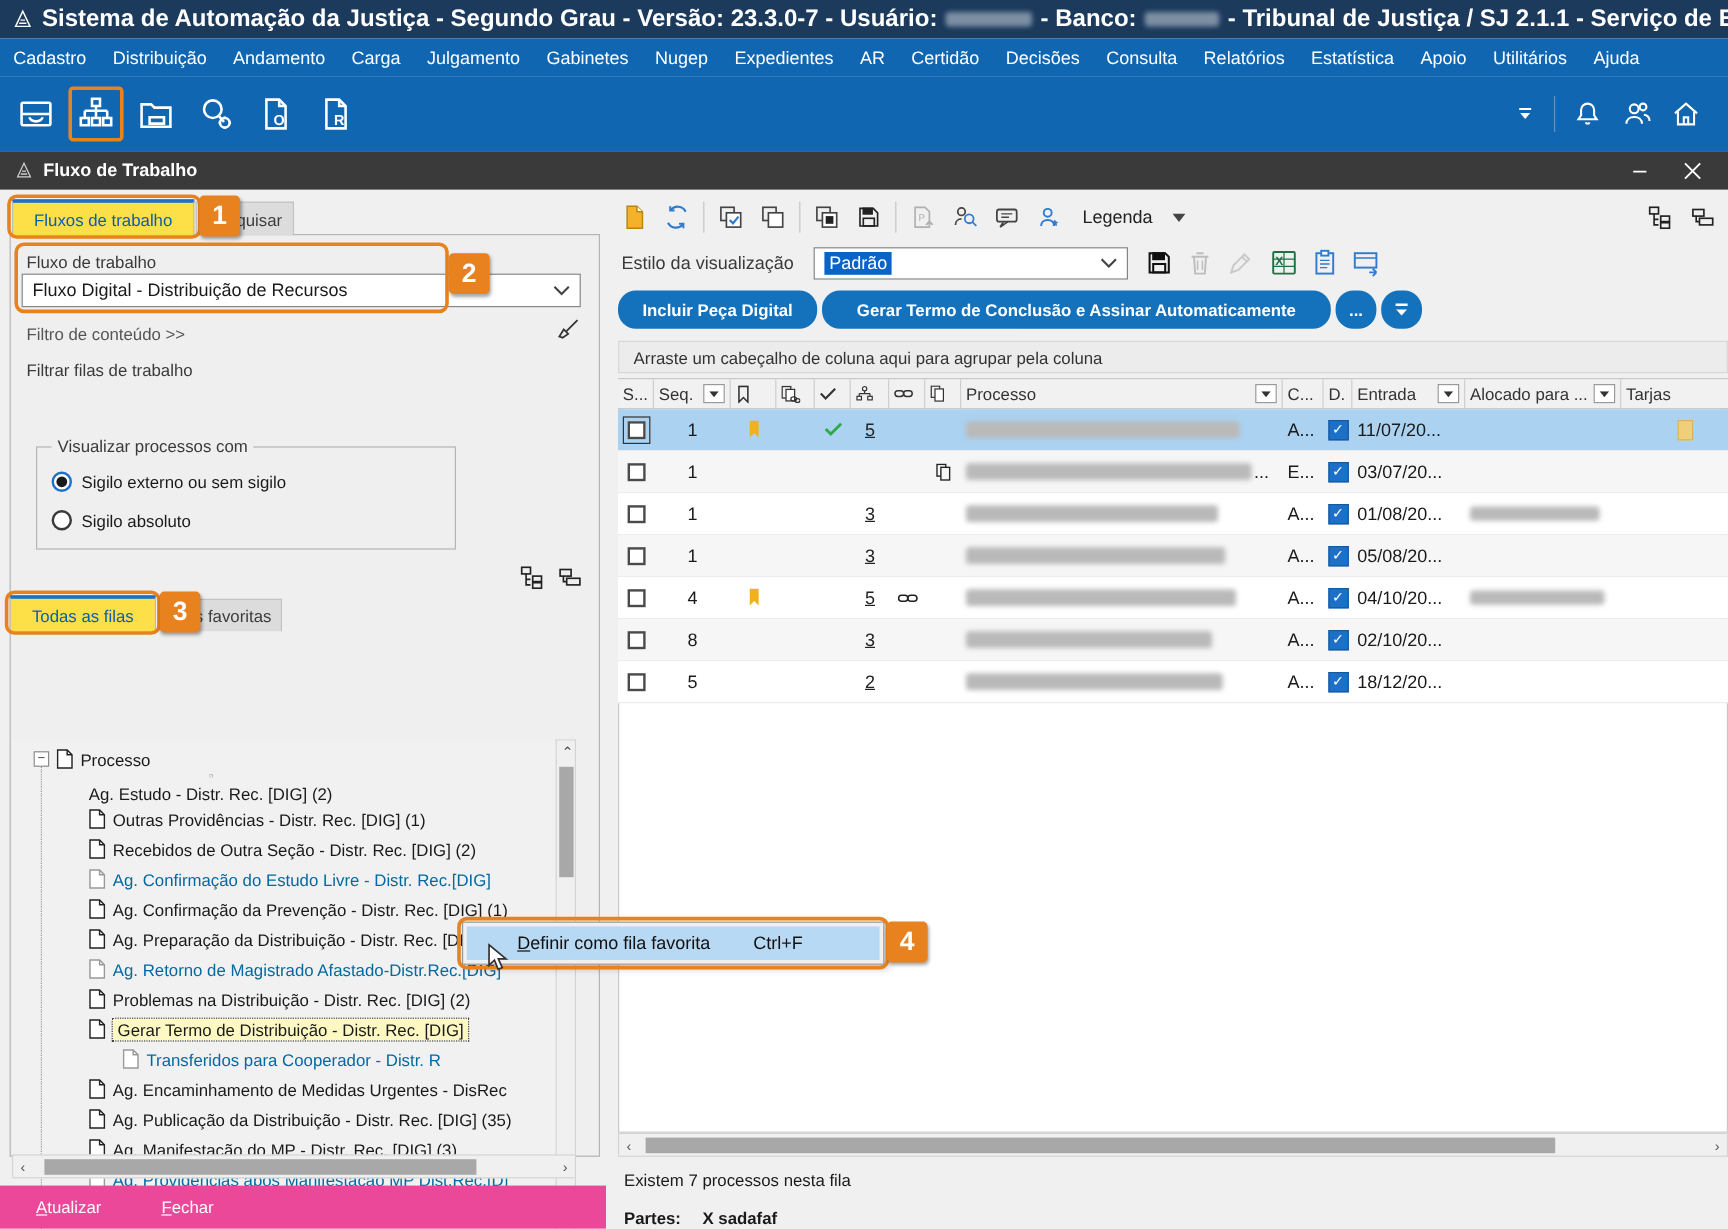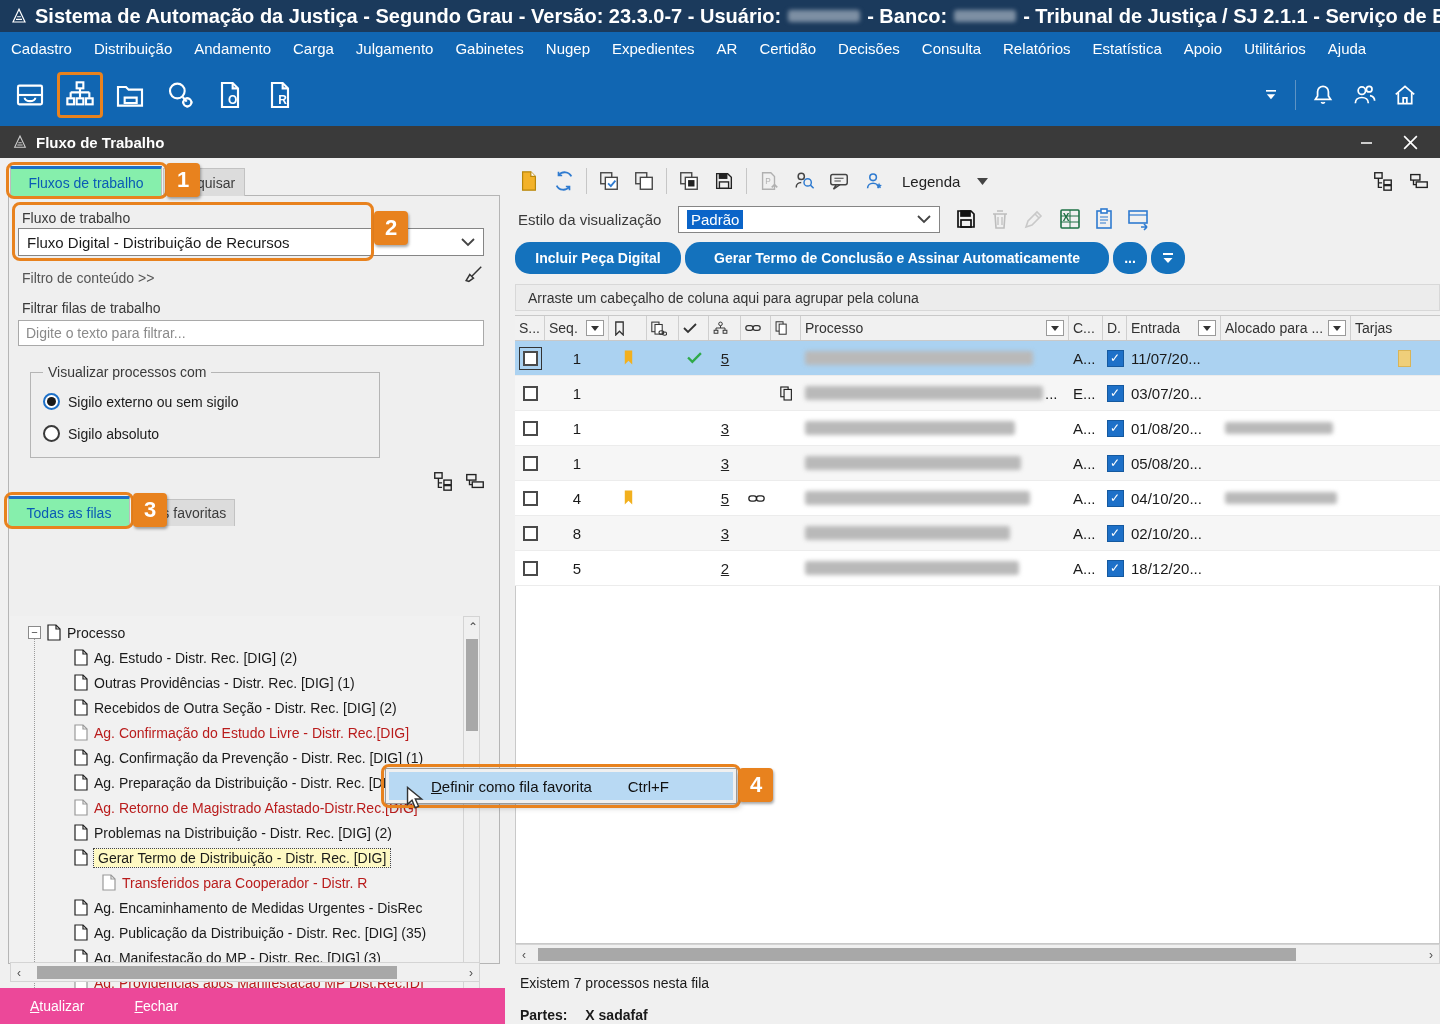--- a/index.html
+++ b/index.html
@@ -28,39 +28,39 @@
   
   .winbar { height:32px; background:#3a3a3a; color:#fff; display:flex; align-items:center; font-size:15px; font-weight:700; padding:0 12px; gap:8px; }
   .winbar .wincontrols { gap:30px; padding-right:10px; }
 
   
   #workspace { position:relative; width:1440px; height:866px; }
   .abs { position:absolute; }
 
   
   .tab { display:flex; align-items:center; justify-content:center; font-size:14px; cursor:default; }
-  .tab.on { background:#86efac; color:#0a5bb5; border:1px solid #bcbcbc; border-top:3px solid #1d70c8; border-bottom:none; }
+  .tab.on { background:#fde047; color:#0a5bb5; border:1px solid #bcbcbc; border-top:3px solid #1d70c8; border-bottom:none; }
   .tab.off { background:#dcdcdc; color:#3c3c3c; border:1px solid #c2c2c2; border-bottom:none; }
   .panelborder { border:1px solid #b5b5b5; background:#efefef; }
   .lbl { font-size:14px; color:#3a3a3a; }
   .combo { background:#fff; border:1px solid #858585; display:flex; align-items:center; padding:0 8px; font-size:15px; color:#1a1a1a; }
   .combo .chev { margin-left:auto; }
   .tinput { background:#fff; border:1px solid #a9a9a9; font-size:14px; padding:0 7px; color:#222; width:100%; height:100%; font-family:"Liberation Sans",sans-serif; }
   .tinput::placeholder { color:#8a8a8a; }
   .groupbox { border:1px solid #b5b5b5; position:relative; }
   .groupbox .legend { position:absolute; top:-9px; left:12px; background:#efefef; padding:0 5px; font-size:14px; color:#3a3a3a; }
   .radiorow { position:absolute; display:flex; align-items:center; gap:8px; font-size:14px; color:#1a1a1a; }
   .radio { width:17px; height:17px; border-radius:50%; border:2px solid #3a3a3a; background:#fff; position:relative; }
   .radio.sel { border-color:#1d70c8; }
   .radio.sel::after { content:""; position:absolute; inset:2px; border-radius:50%; background:#1a1a1a; }
 
   
   .tree { background:#f1f1f1; position:relative; overflow:hidden; }
   .titem { position:absolute; left:0; height:25px; display:flex; align-items:center; gap:6px; font-size:14px; color:#1a1a1a; white-space:nowrap; }
-  .titem.dis { color:#b91c1c; }
+  .titem.dis { color:#0369a1; }
   .titem.sel .tlabel { background:#fef9c3; outline:1px dotted #444; padding:1px 4px; }
   .expander { width:13px; height:13px; border:1px solid #8a8a8a; background:#fff; display:flex; align-items:center; justify-content:center; font-size:11px; color:#444; line-height:1; }
   .dottedline { border-left:1px dotted #9a9a9a; position:absolute; }
 
   
   .scroll { background:#f0f0f0; border:1px solid #d4d4d4; position:absolute; }
   .thumb { background:#a8a8a8; position:absolute; }
   .sarrow { color:#505050; font-size:12px; position:absolute; line-height:1; }
 
   
@@ -277,23 +277,20 @@
 
   <div class="abs lbl" style="left:22px; top:112px; color:#555;">Filtro de conteúdo &gt;&gt;</div>
   <span class="abs" style="left:462px; top:106px;">
     <svg width="22" height="22" viewBox="0 0 24 24" fill="none" stroke="#333" stroke-width="1.6">
         <path d="M21 3L11 13"></path>
         <path d="M8.5 11.5l4 4-5 3.5-3-1z"></path>
       </svg>
   </span>
 
   <div class="abs lbl" style="left:22px; top:142px;">Filtrar filas de trabalho</div>
-  <div class="abs" style="left:18px; top:162px; width:466px; height:26px;">
-    <input class="tinput" placeholder="Digite o texto para filtrar..." style="">
-  </div>
 
   <div class="abs groupbox" style="left:30px; top:214px; width:350px; height:86px;">
     <span class="legend">Visualizar processos com</span>
     <span class="radiorow" style="left:12px; top:20px;">
       <span class="radio sel"></span>
       <span>Sigilo externo ou sem sigilo</span>
     </span>
     <span class="radiorow" style="left:12px; top:52px;">
       <span class="radio"></span>
       <span>Sigilo absoluto</span>
@@ -328,21 +325,21 @@
 
     <div class="titem" style="top:4px; left:18px;">
       <span class="expander">−</span>
       <svg width="14" height="17" viewBox="0 0 14 17" fill="#fff" stroke="#222" stroke-width="1.2">
           <path d="M1 1h8l4 4v11H1z"></path>
           <path d="M9 1v4h4" fill="none"></path>
         </svg>
       <span class="tlabel">Processo</span>
     </div>
 
-    <div class="titem" style="top:29px; left:64px;">
+    <div class="titem" style="top:29px; left:64px;flex-direction:column;">
         <svg width="14" height="17" viewBox="0 0 14 17" fill="#fff" stroke="#222" stroke-width="1.2">
           <path d="M1 1h8l4 4v11H1z"></path>
           <path d="M9 1v4h4" fill="none"></path>
         </svg>
         <span class="tlabel">Ag. Estudo - Distr. Rec. [DIG] (2)</span>
       </div>
     <div class="titem" style="top:54px; left:64px;">
         <svg width="14" height="17" viewBox="0 0 14 17" fill="#fff" stroke="#222" stroke-width="1.2">
           <path d="M1 1h8l4 4v11H1z"></path>
           <path d="M9 1v4h4" fill="none"></path>

